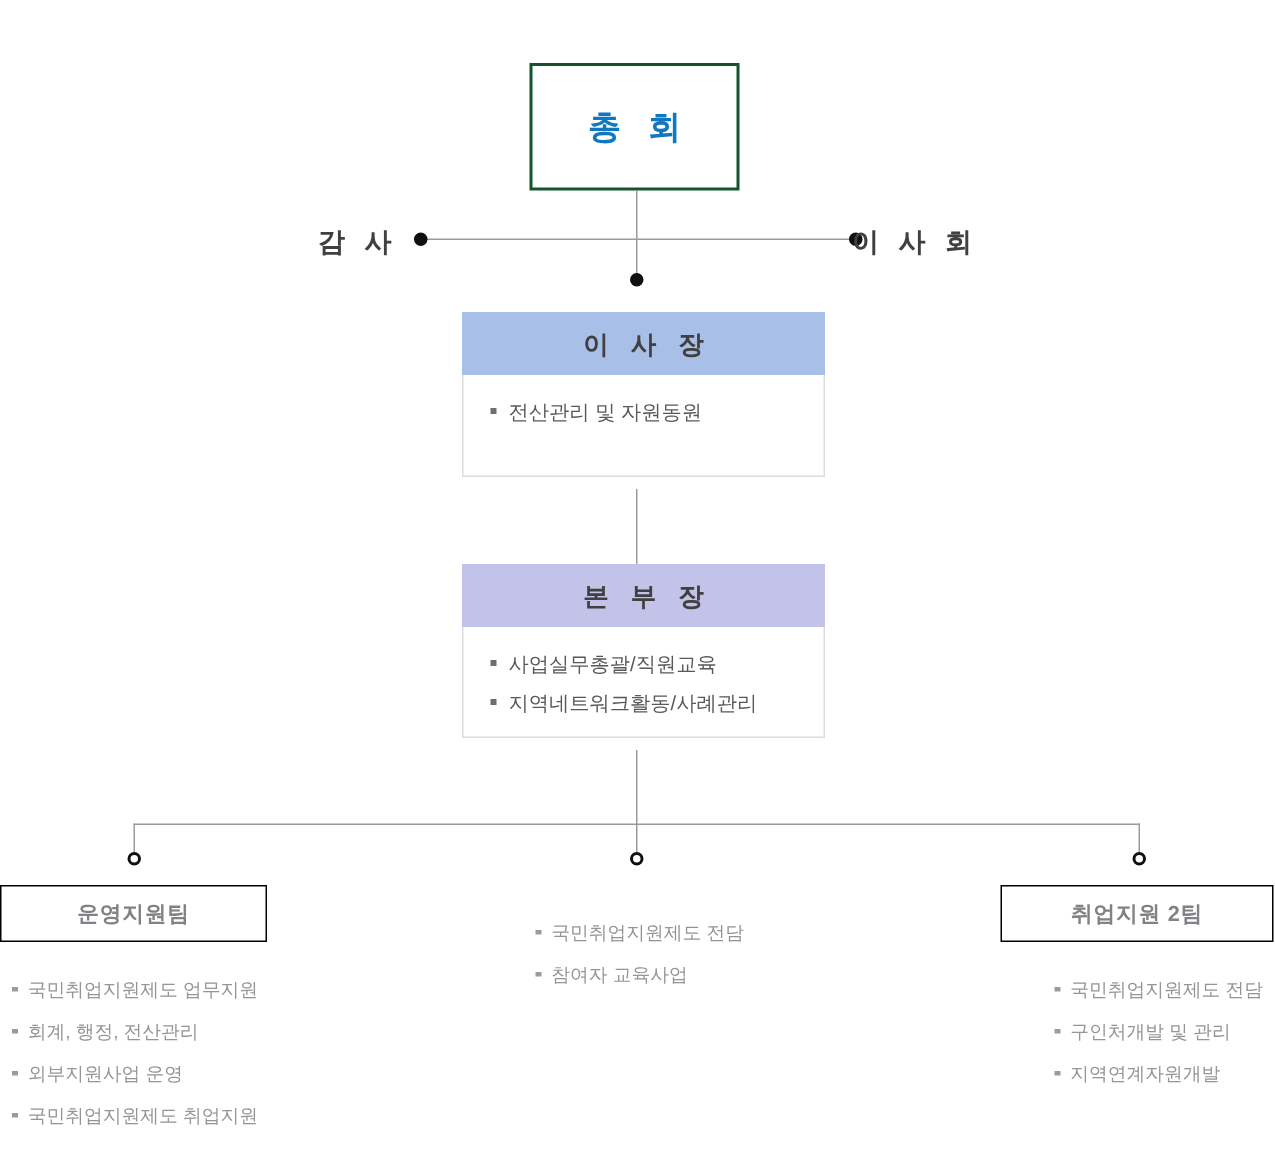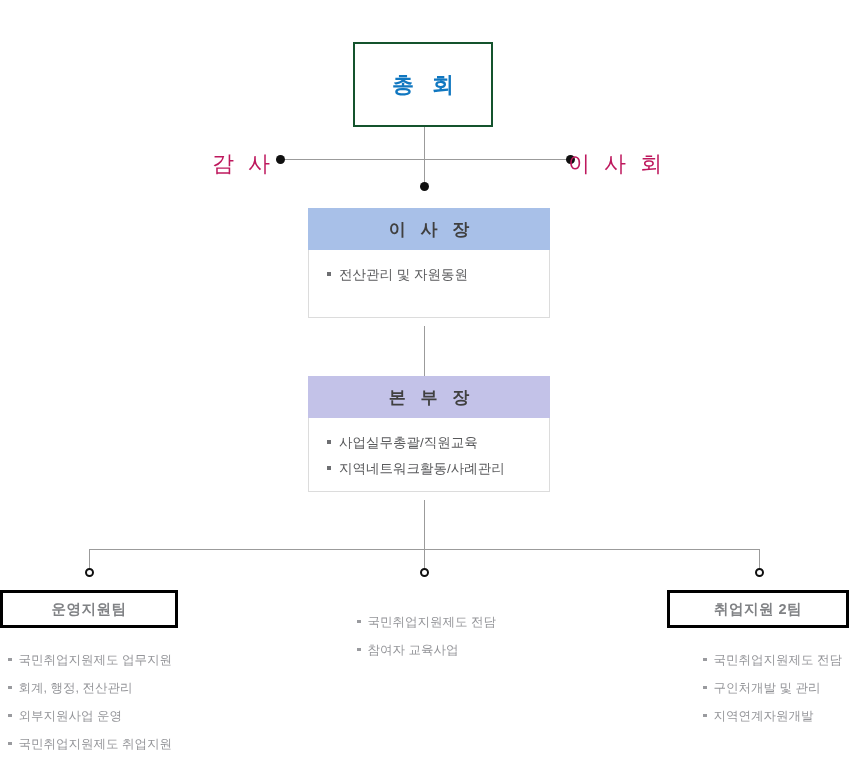--- a/index.html
+++ b/index.html
@@ -67,23 +67,23 @@
     color: #1077c0;
     font-size: 22px;
     font-weight: bold;
     letter-spacing: 6px;
     text-indent: 6px;
   }
 
   
   .side-label {
     position: absolute;
-    color: #be185d;
-    font-size: 22px;
-    font-weight: normal;
+    color: #404040;
+    font-size: 18px;
+    font-weight: bold;
     letter-spacing: 4px;
     white-space: nowrap;
   }
   #label-auditor { left: 208px; top: 149px; text-indent: 4px; }
   #label-board   { left: 564px; top: 149px; text-indent: 4px; }
 
   
   .unit {
     width: 242px;
     left: 308px;
@@ -127,21 +127,21 @@
   #unit-chairman .unit-body { height: 68px; }
 
   #unit-director { top: 376px; }
   #unit-director .unit-header { background: #c3c2e8; }
   #unit-director .unit-body { height: 74px; }
 
   
   .team { position: absolute; top: 590px; }
   .team-box {
     height: 38px;
-    border: 3px solid #000000;
+    border: 1px solid #000000;
     background: #ffffff;
     display: flex;
     align-items: center;
     justify-content: center;
     box-sizing: border-box;
   }
   .team-box .title {
     font-size: 14.5px;
     font-weight: bold;
     color: #808285;

